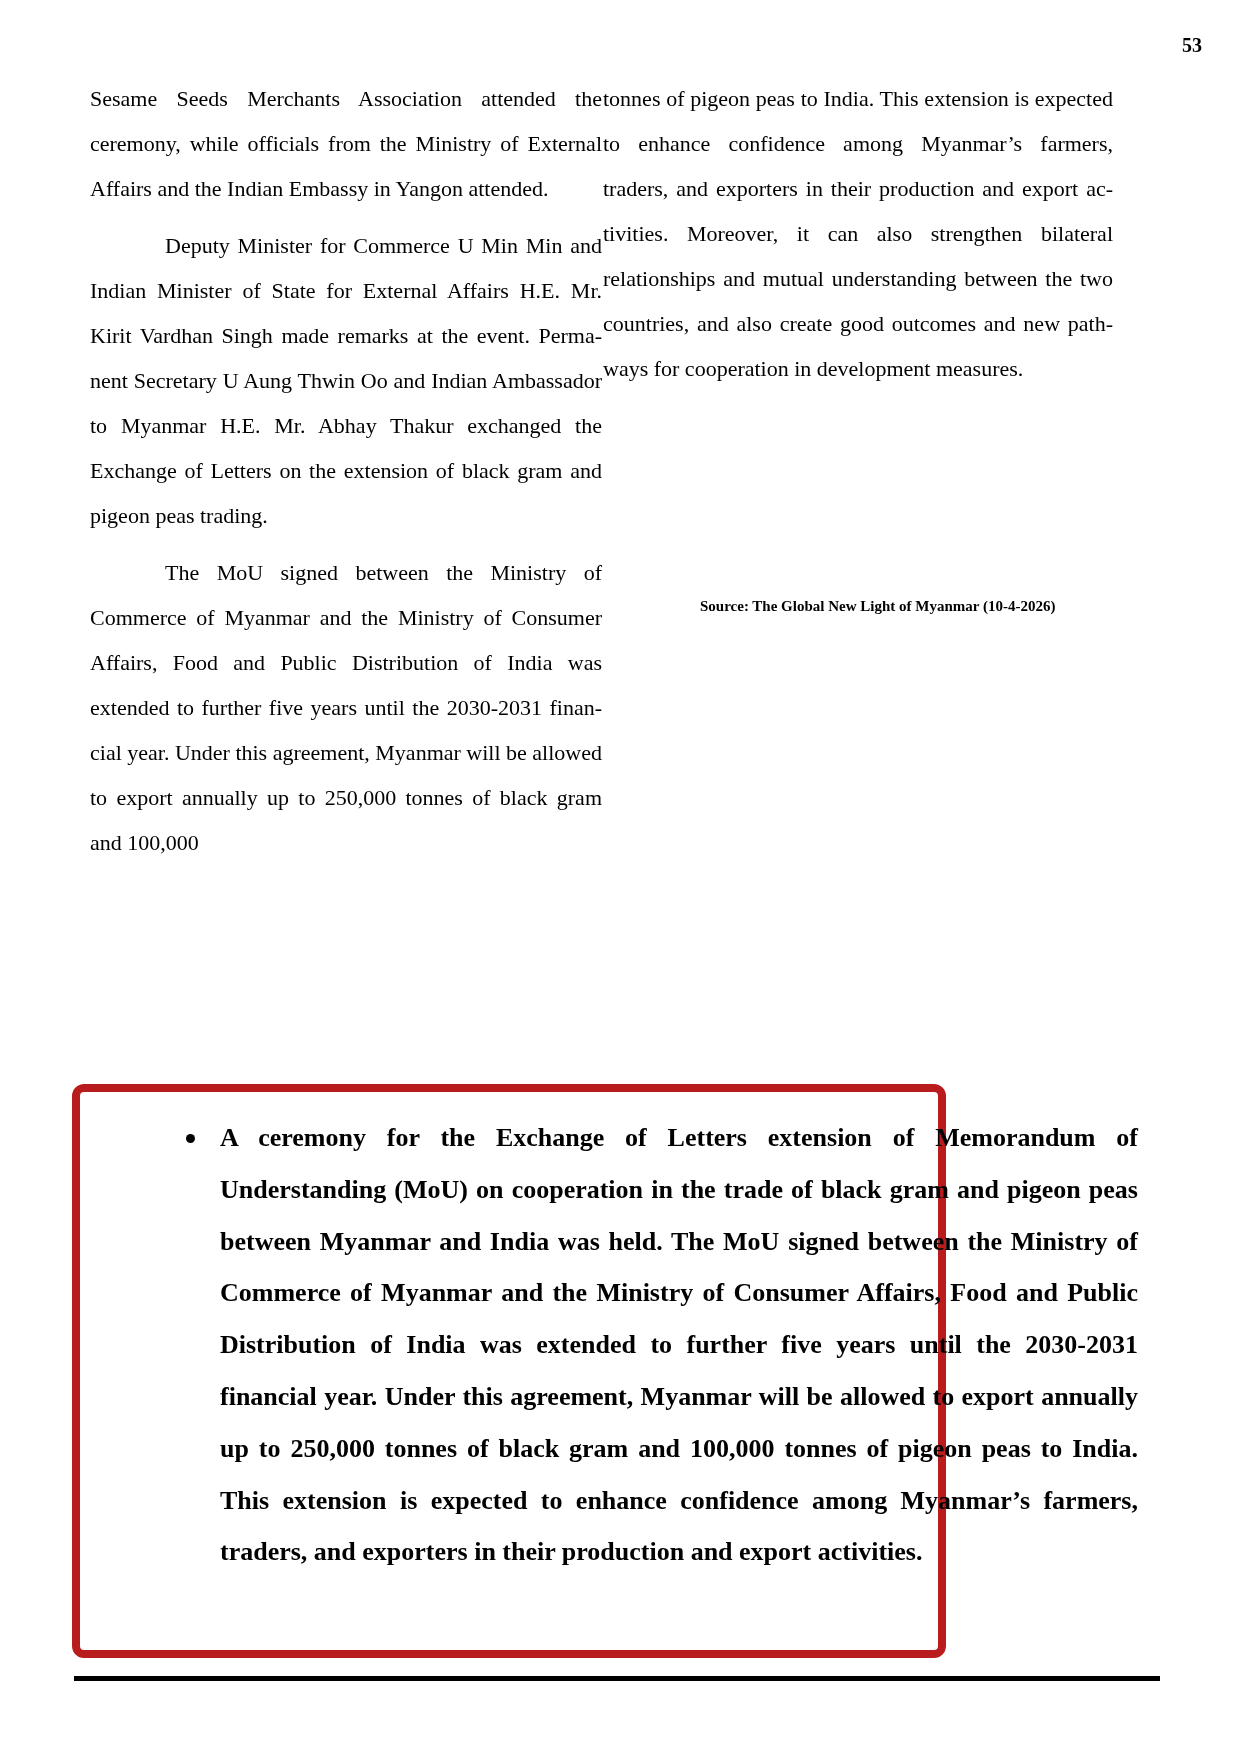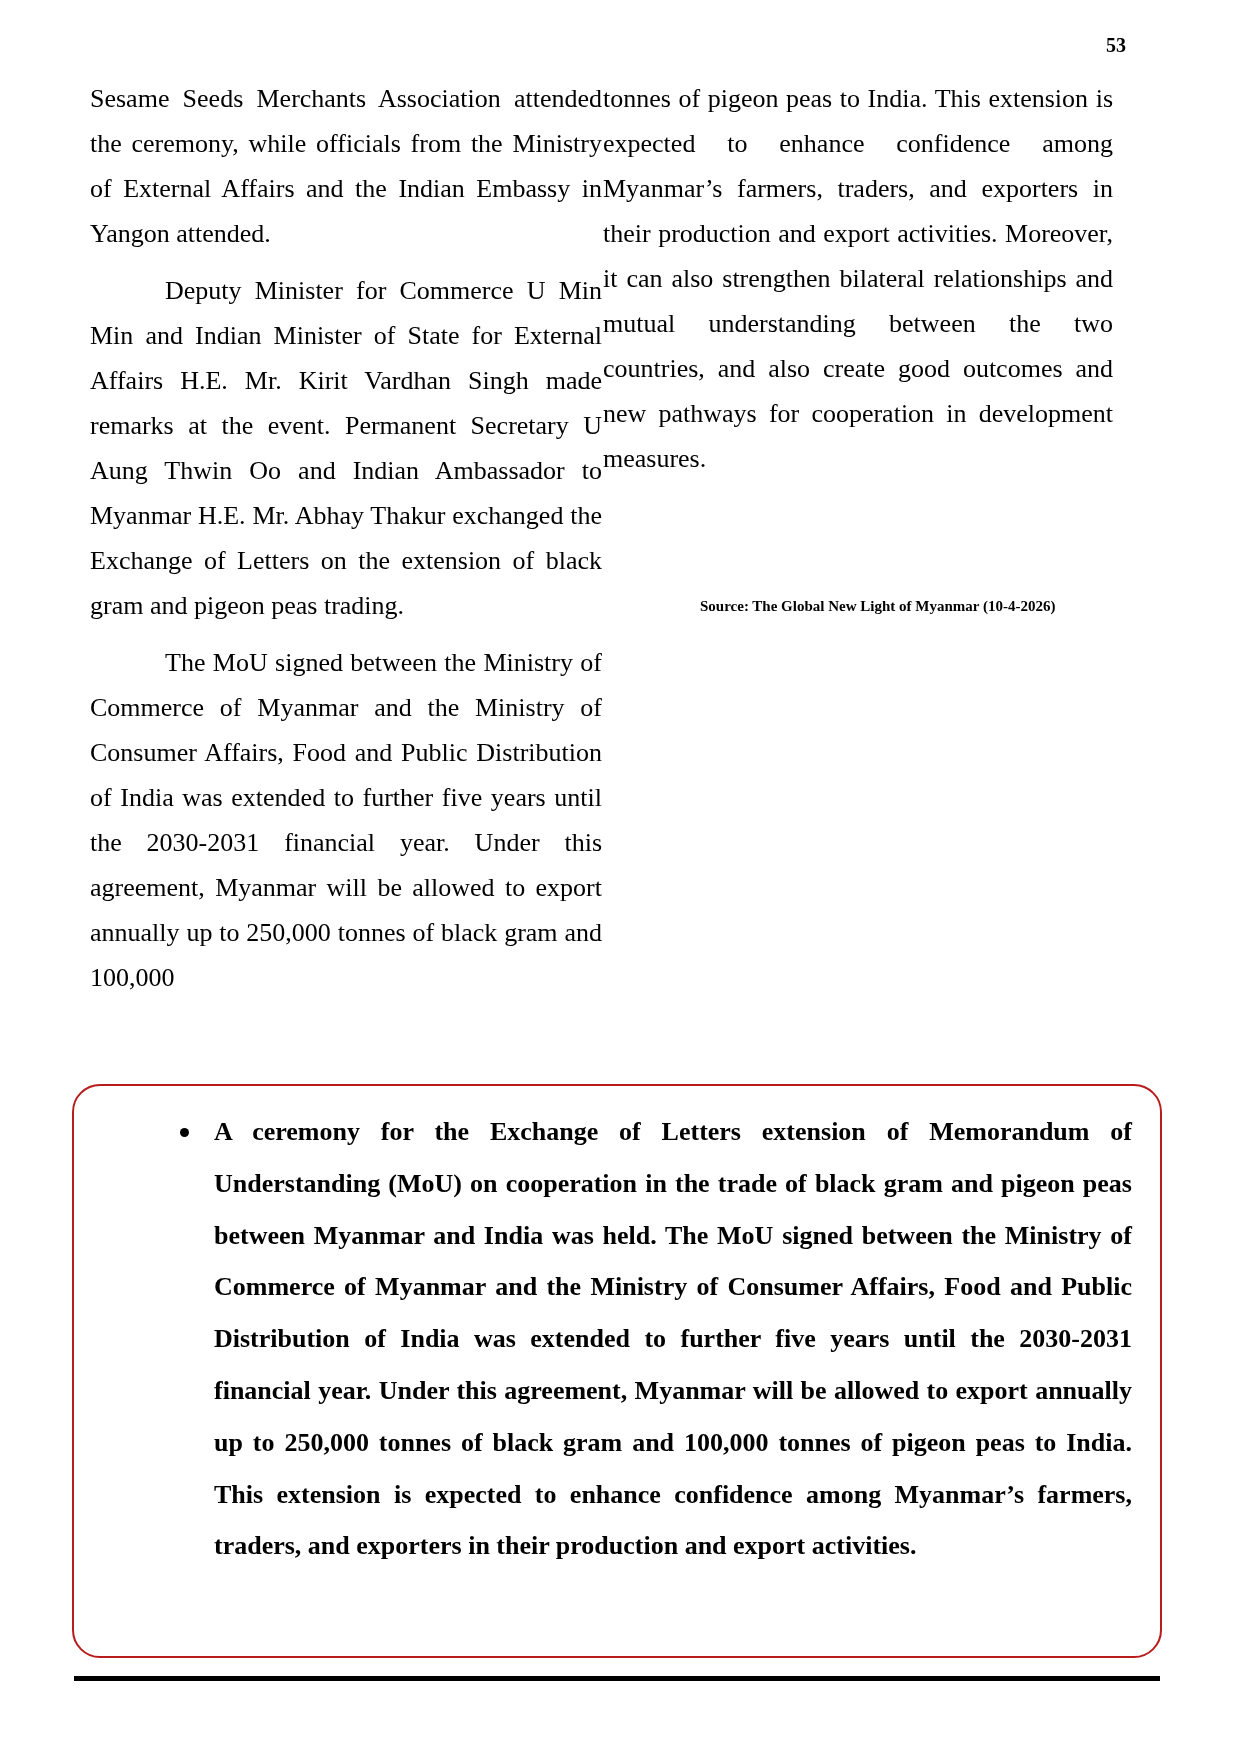--- a/index.html
+++ b/index.html
@@ -11,28 +11,28 @@
       width: 1241px;
       height: 1755px;
       position: relative;
       overflow: hidden;
       font-family: "Liberation Serif", "DejaVu Serif", serif;
       color: #000000;
     }
     .page-number {
       position: absolute;
       top: 34px;
-      left: 1106px;
+      left: 1182px;
       font-size: 20px;
       font-weight: bold;
     }
     .col {
       position: absolute;
       top: 76px;
-      font-size: 26px;
+      font-size: 22px;
       line-height: 45px;
       text-align: justify;
       hyphens: manual;
     }
     .col-left {
       left: 90px;
       width: 512px;
     }
     .col-right {
       left: 603px;
@@ -50,24 +50,24 @@
       left: 700px;
       width: 458px;
       text-align: left;
       font-size: 15px;
       font-weight: bold;
     }
     .summary-box {
       position: absolute;
       left: 72px;
       top: 1084px;
-      width: 1090px;
+      width: 874px;
       height: 574px;
-      border: 2px solid #b91c1c;
-      border-radius: 28px;
+      border: 8px solid #b91c1c;
+      border-radius: 12px;
       box-sizing: border-box;
     }
     .summary-list {
       position: absolute;
       left: 68px;
       top: 20px;
       width: 990px;
       margin: 0;
       padding: 0;
       list-style: none;

